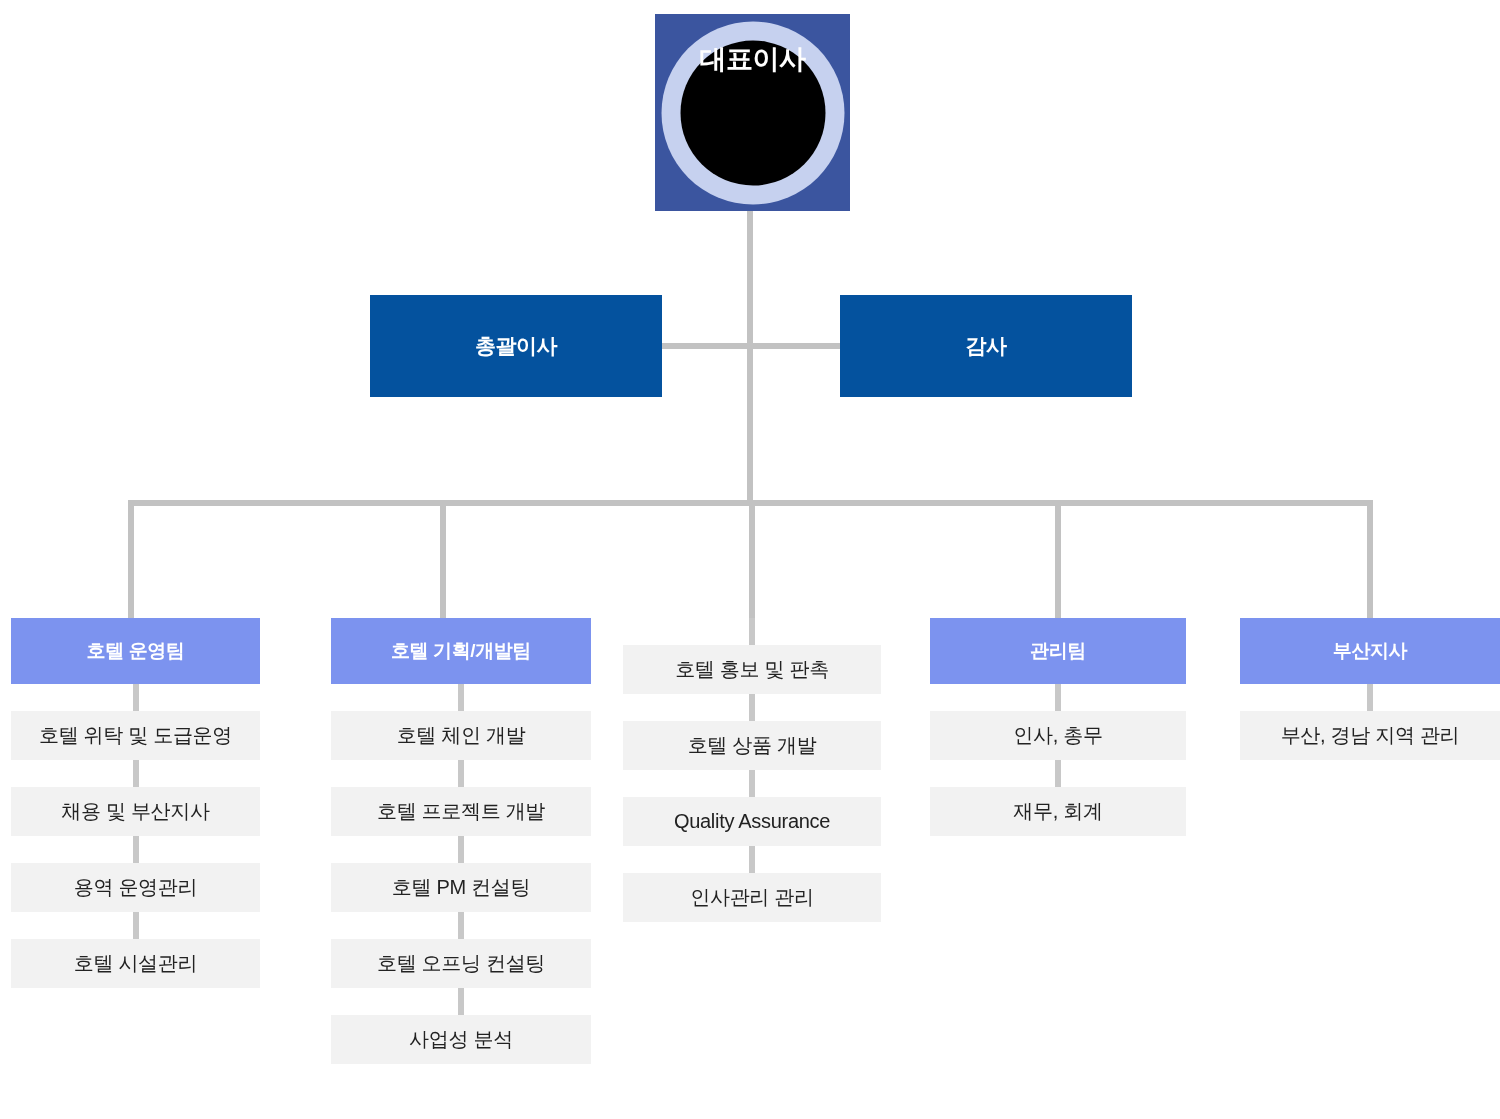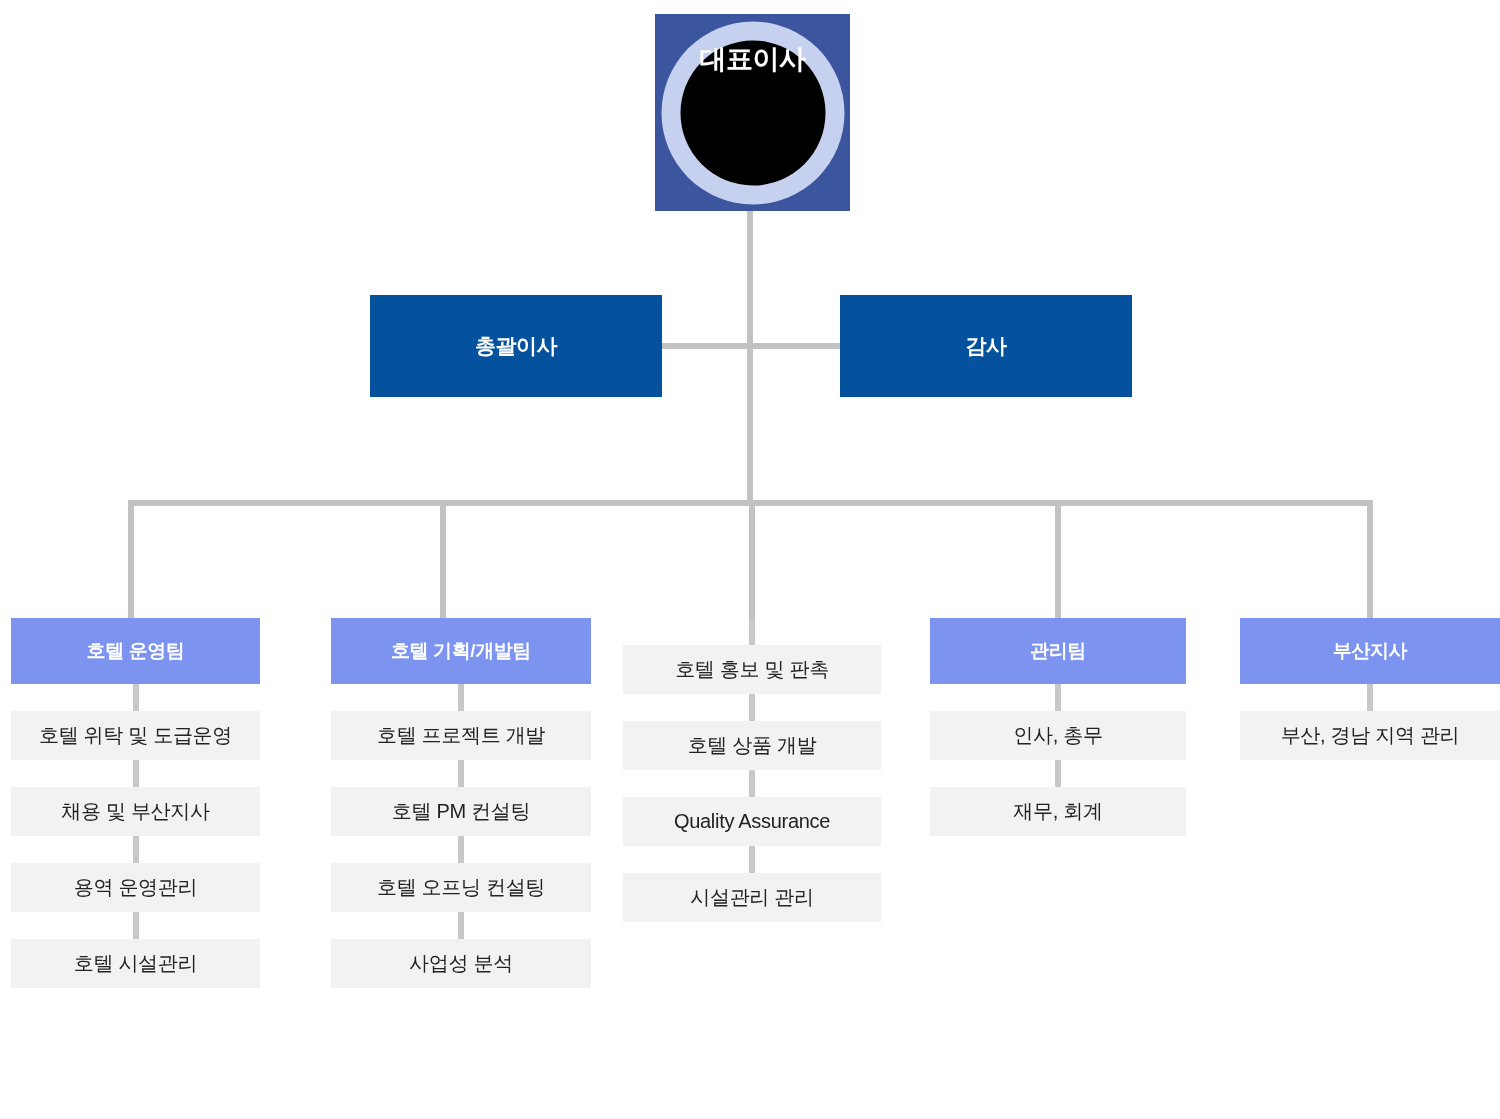--- a/index.html
+++ b/index.html
@@ -177,20 +177,23 @@
     <div class="team-item">
       <span class="team-item-label">호텔 시설관리</span>
     </div>
   </div>
 
   <div class="team-col" id="col-1">
     <div class="team-head">
       <span class="team-head-label">호텔 기획/개발팀</span>
     </div>
     <div class="team-item">
+      <span class="team-item-label">호텔 체인 개발</span>
+    </div>
+    <div class="team-item">
       <span class="team-item-label">호텔 프로젝트 개발</span>
     </div>
     <div class="team-item">
       <span class="team-item-label">호텔 PM 컨설팅</span>
     </div>
     <div class="team-item">
       <span class="team-item-label">호텔 오프닝 컨설팅</span>
     </div>
     <div class="team-item">
       <span class="team-item-label">사업성 분석</span>
@@ -201,21 +204,21 @@
     <div class="team-item">
       <span class="team-item-label">호텔 홍보 및 판촉</span>
     </div>
     <div class="team-item">
       <span class="team-item-label">호텔 상품 개발</span>
     </div>
     <div class="team-item">
       <span class="team-item-label">Quality Assurance</span>
     </div>
     <div class="team-item">
-      <span class="team-item-label">시설관리 관리</span>
+      <span class="team-item-label">인사관리 관리</span>
     </div>
   </div>
 
   <div class="team-col" id="col-3">
     <div class="team-head">
       <span class="team-head-label">관리팀</span>
     </div>
     <div class="team-item">
       <span class="team-item-label">인사, 총무</span>
     </div>

